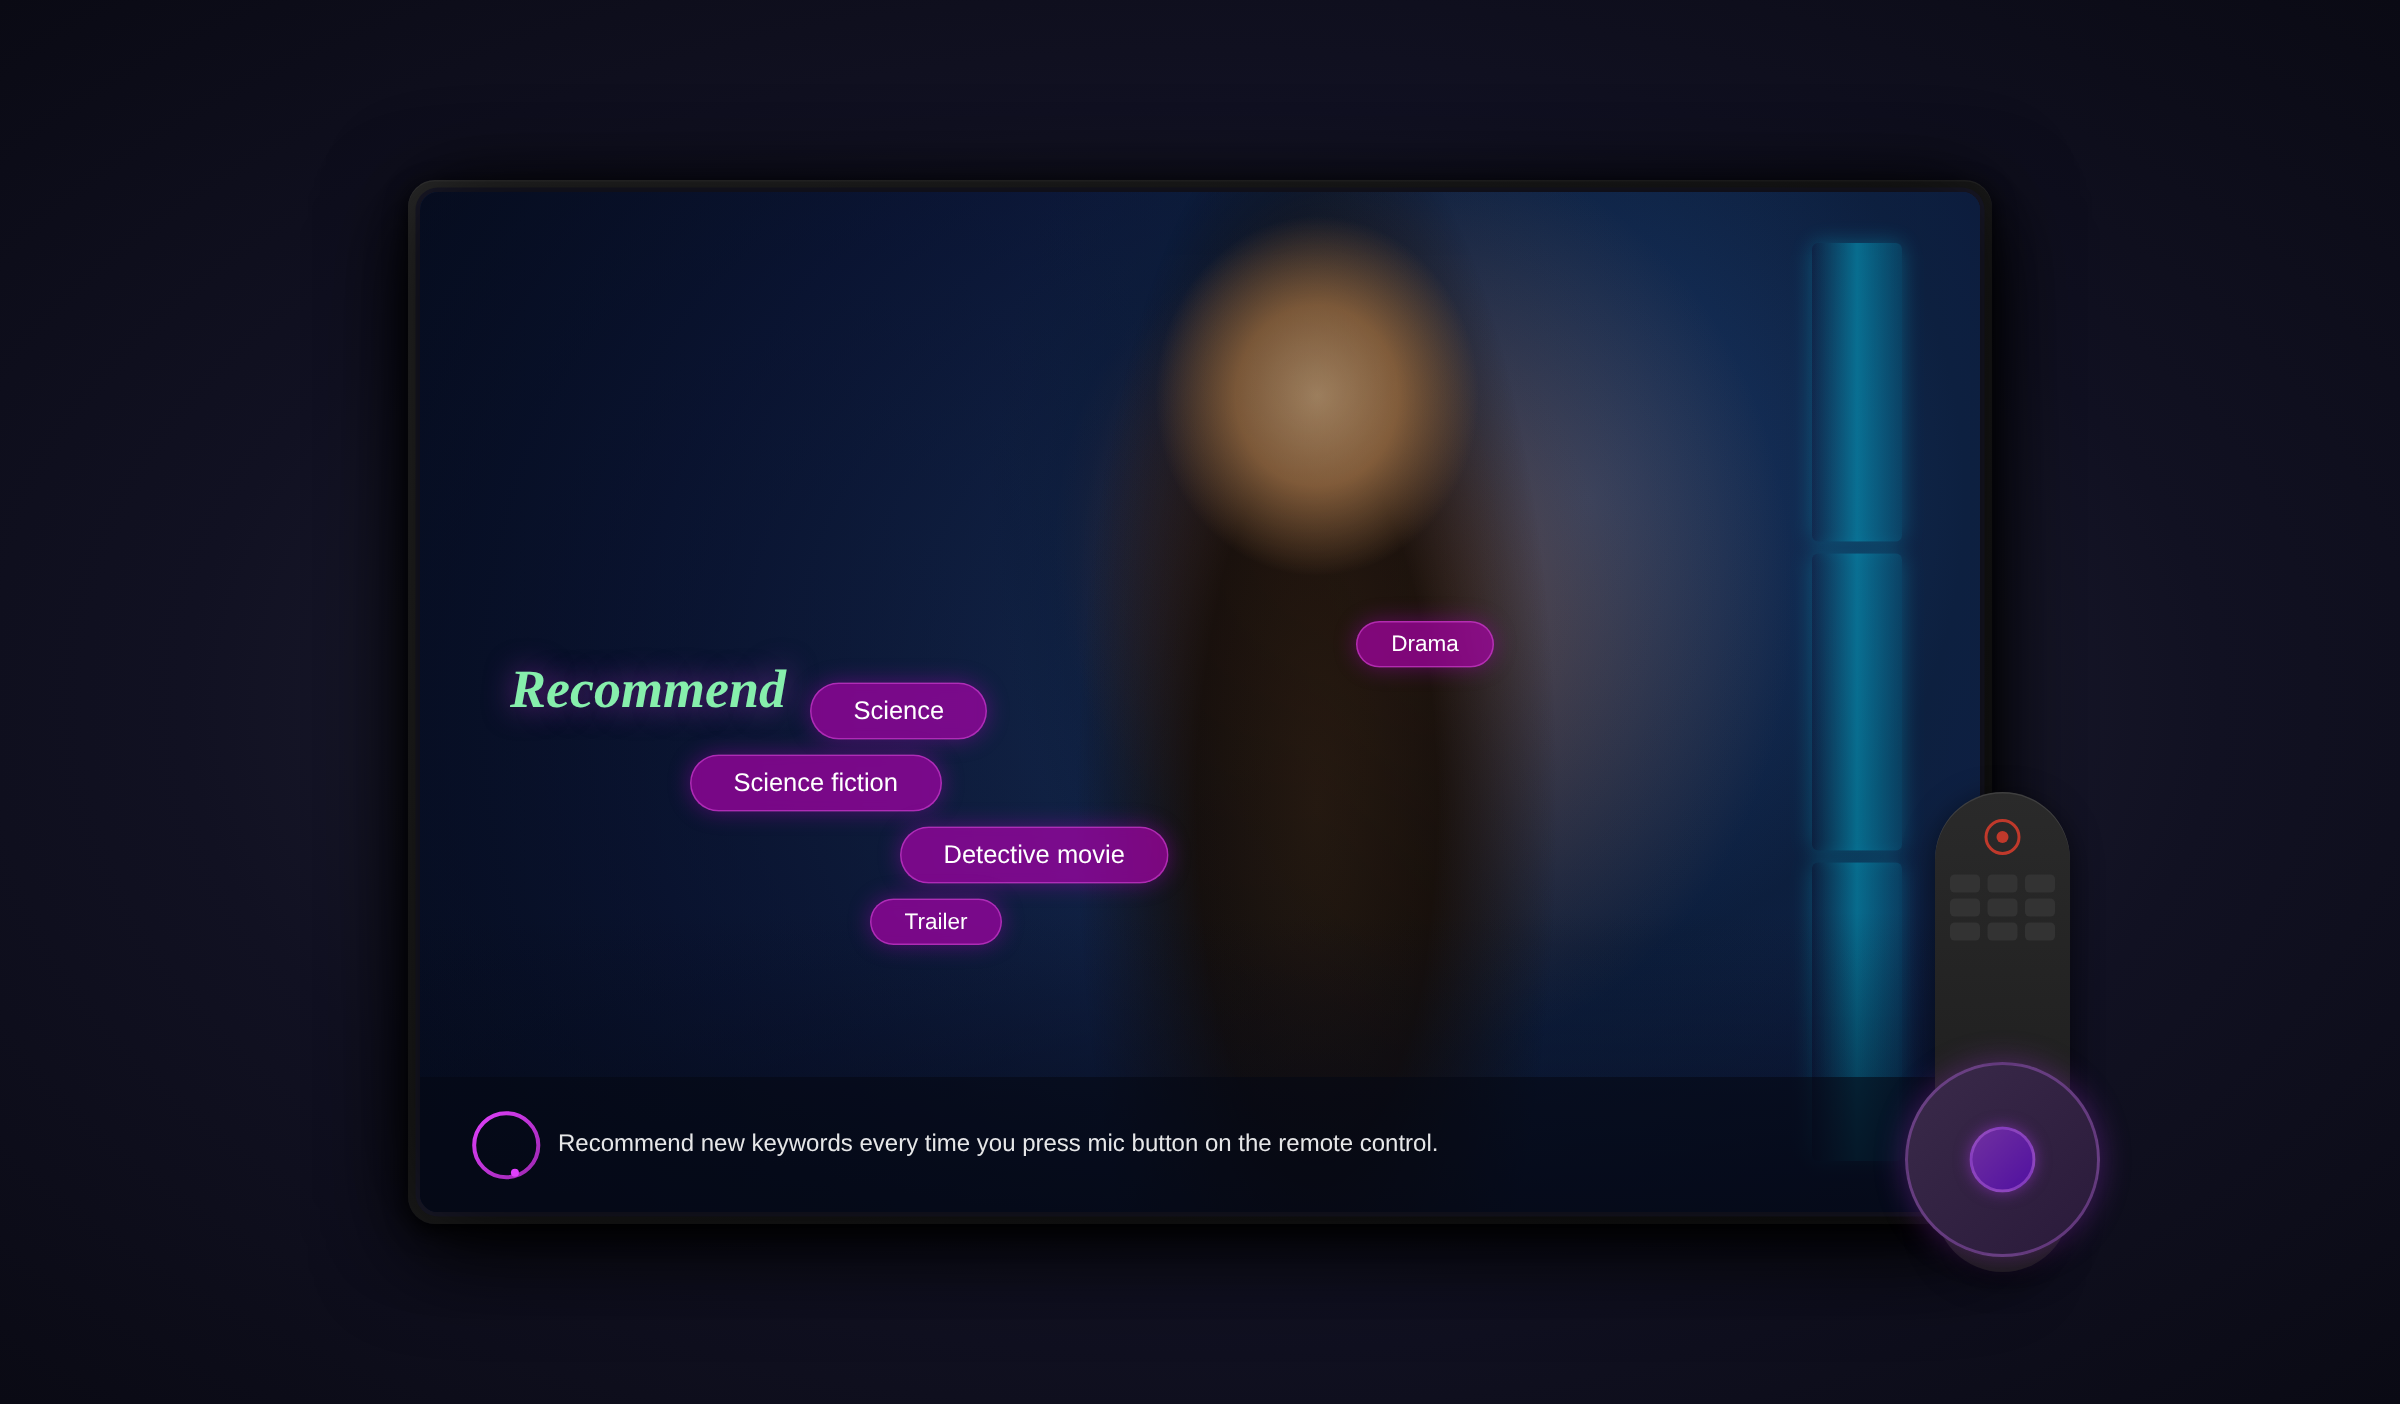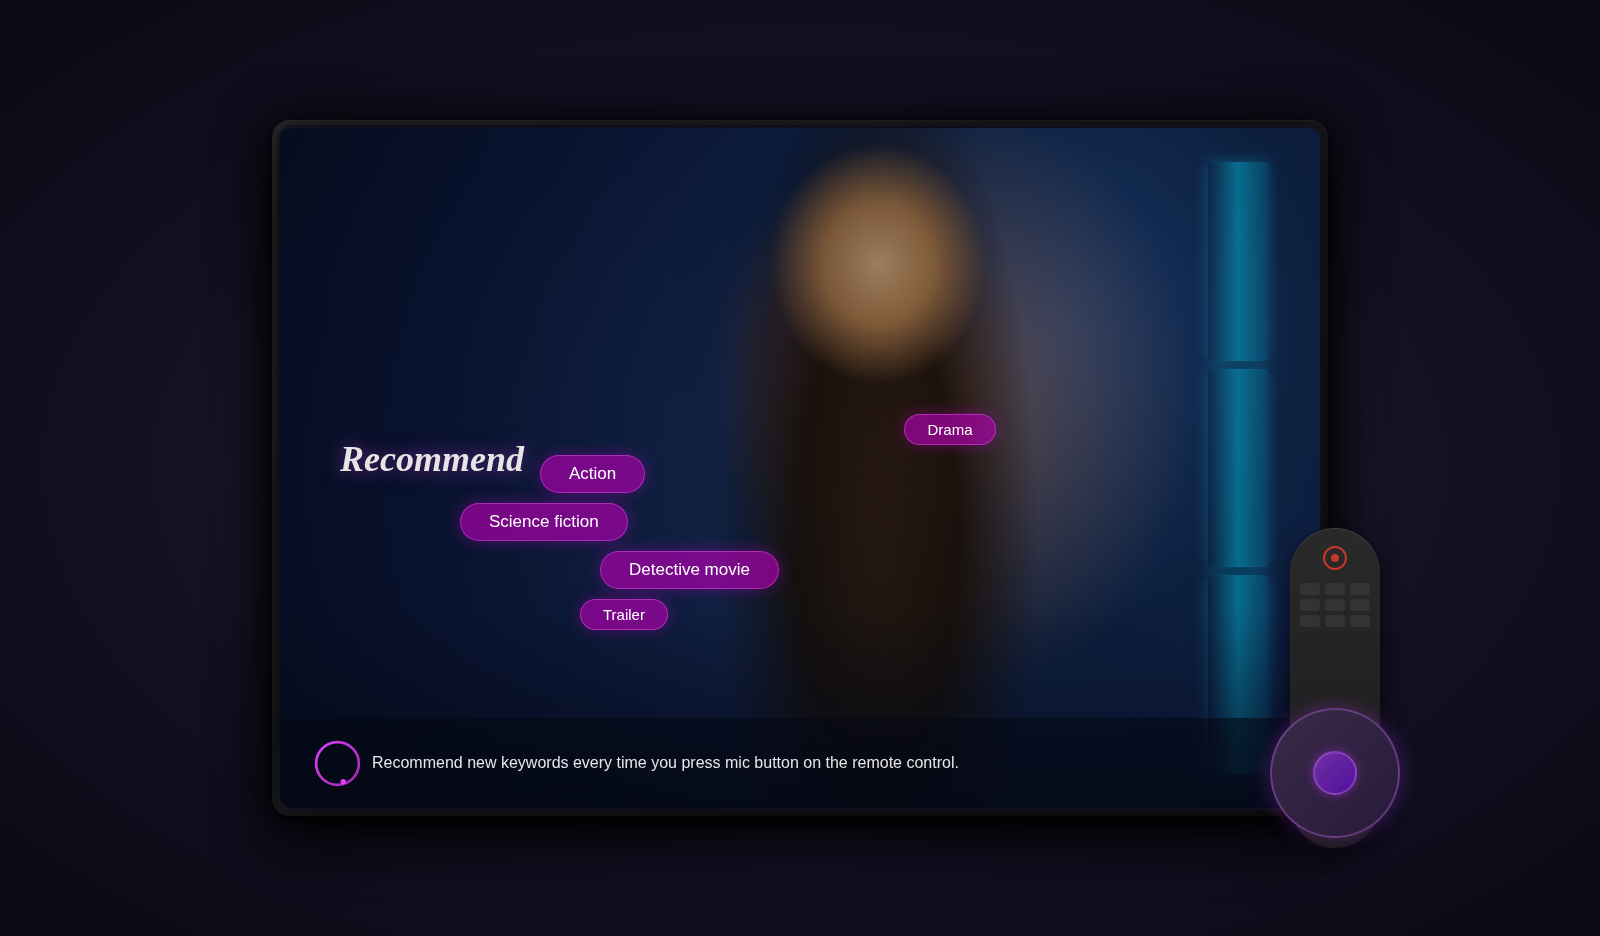--- a/index.html
+++ b/index.html
@@ -84,21 +84,21 @@
     
     .recommend-label {
       position: absolute;
       top: 50%;
       left: 60px;
       transform: translateY(-30px);
       font-family: Georgia, serif;
       font-style: italic;
       font-size: 36px;
       font-weight: 600;
-      color: #e5e5e5;
+      color: #86efac;
       text-shadow: 0 0 20px rgba(224,64,251,0.5);
     }
 
     
     .genre-bubbles {
       position: absolute;
       top: 42%;
       left: 180px;
       right: 60px;
       display: flex;
@@ -314,21 +314,21 @@
     <div class="left-overlay"></div>
     <div class="bottom-overlay"></div>
 
     <div class="recommend-label">Recommend</div>
 
     <div class="genre-bubbles">
       <div class="bubble-row bubble-row-1">
         <div class="genre-bubble small">Drama</div>
       </div>
       <div class="bubble-row bubble-row-2">
-        <div class="genre-bubble">Action</div>
+        <div class="genre-bubble">Science</div>
       </div>
       <div class="bubble-row bubble-row-4">
         <div class="genre-bubble">Science fiction</div>
       </div>
       <div class="bubble-row bubble-row-3">
         <div class="genre-bubble">Detective movie</div>
       </div>
       <div class="bubble-row bubble-row-5">
         <div class="genre-bubble small">Trailer</div>
       </div>

